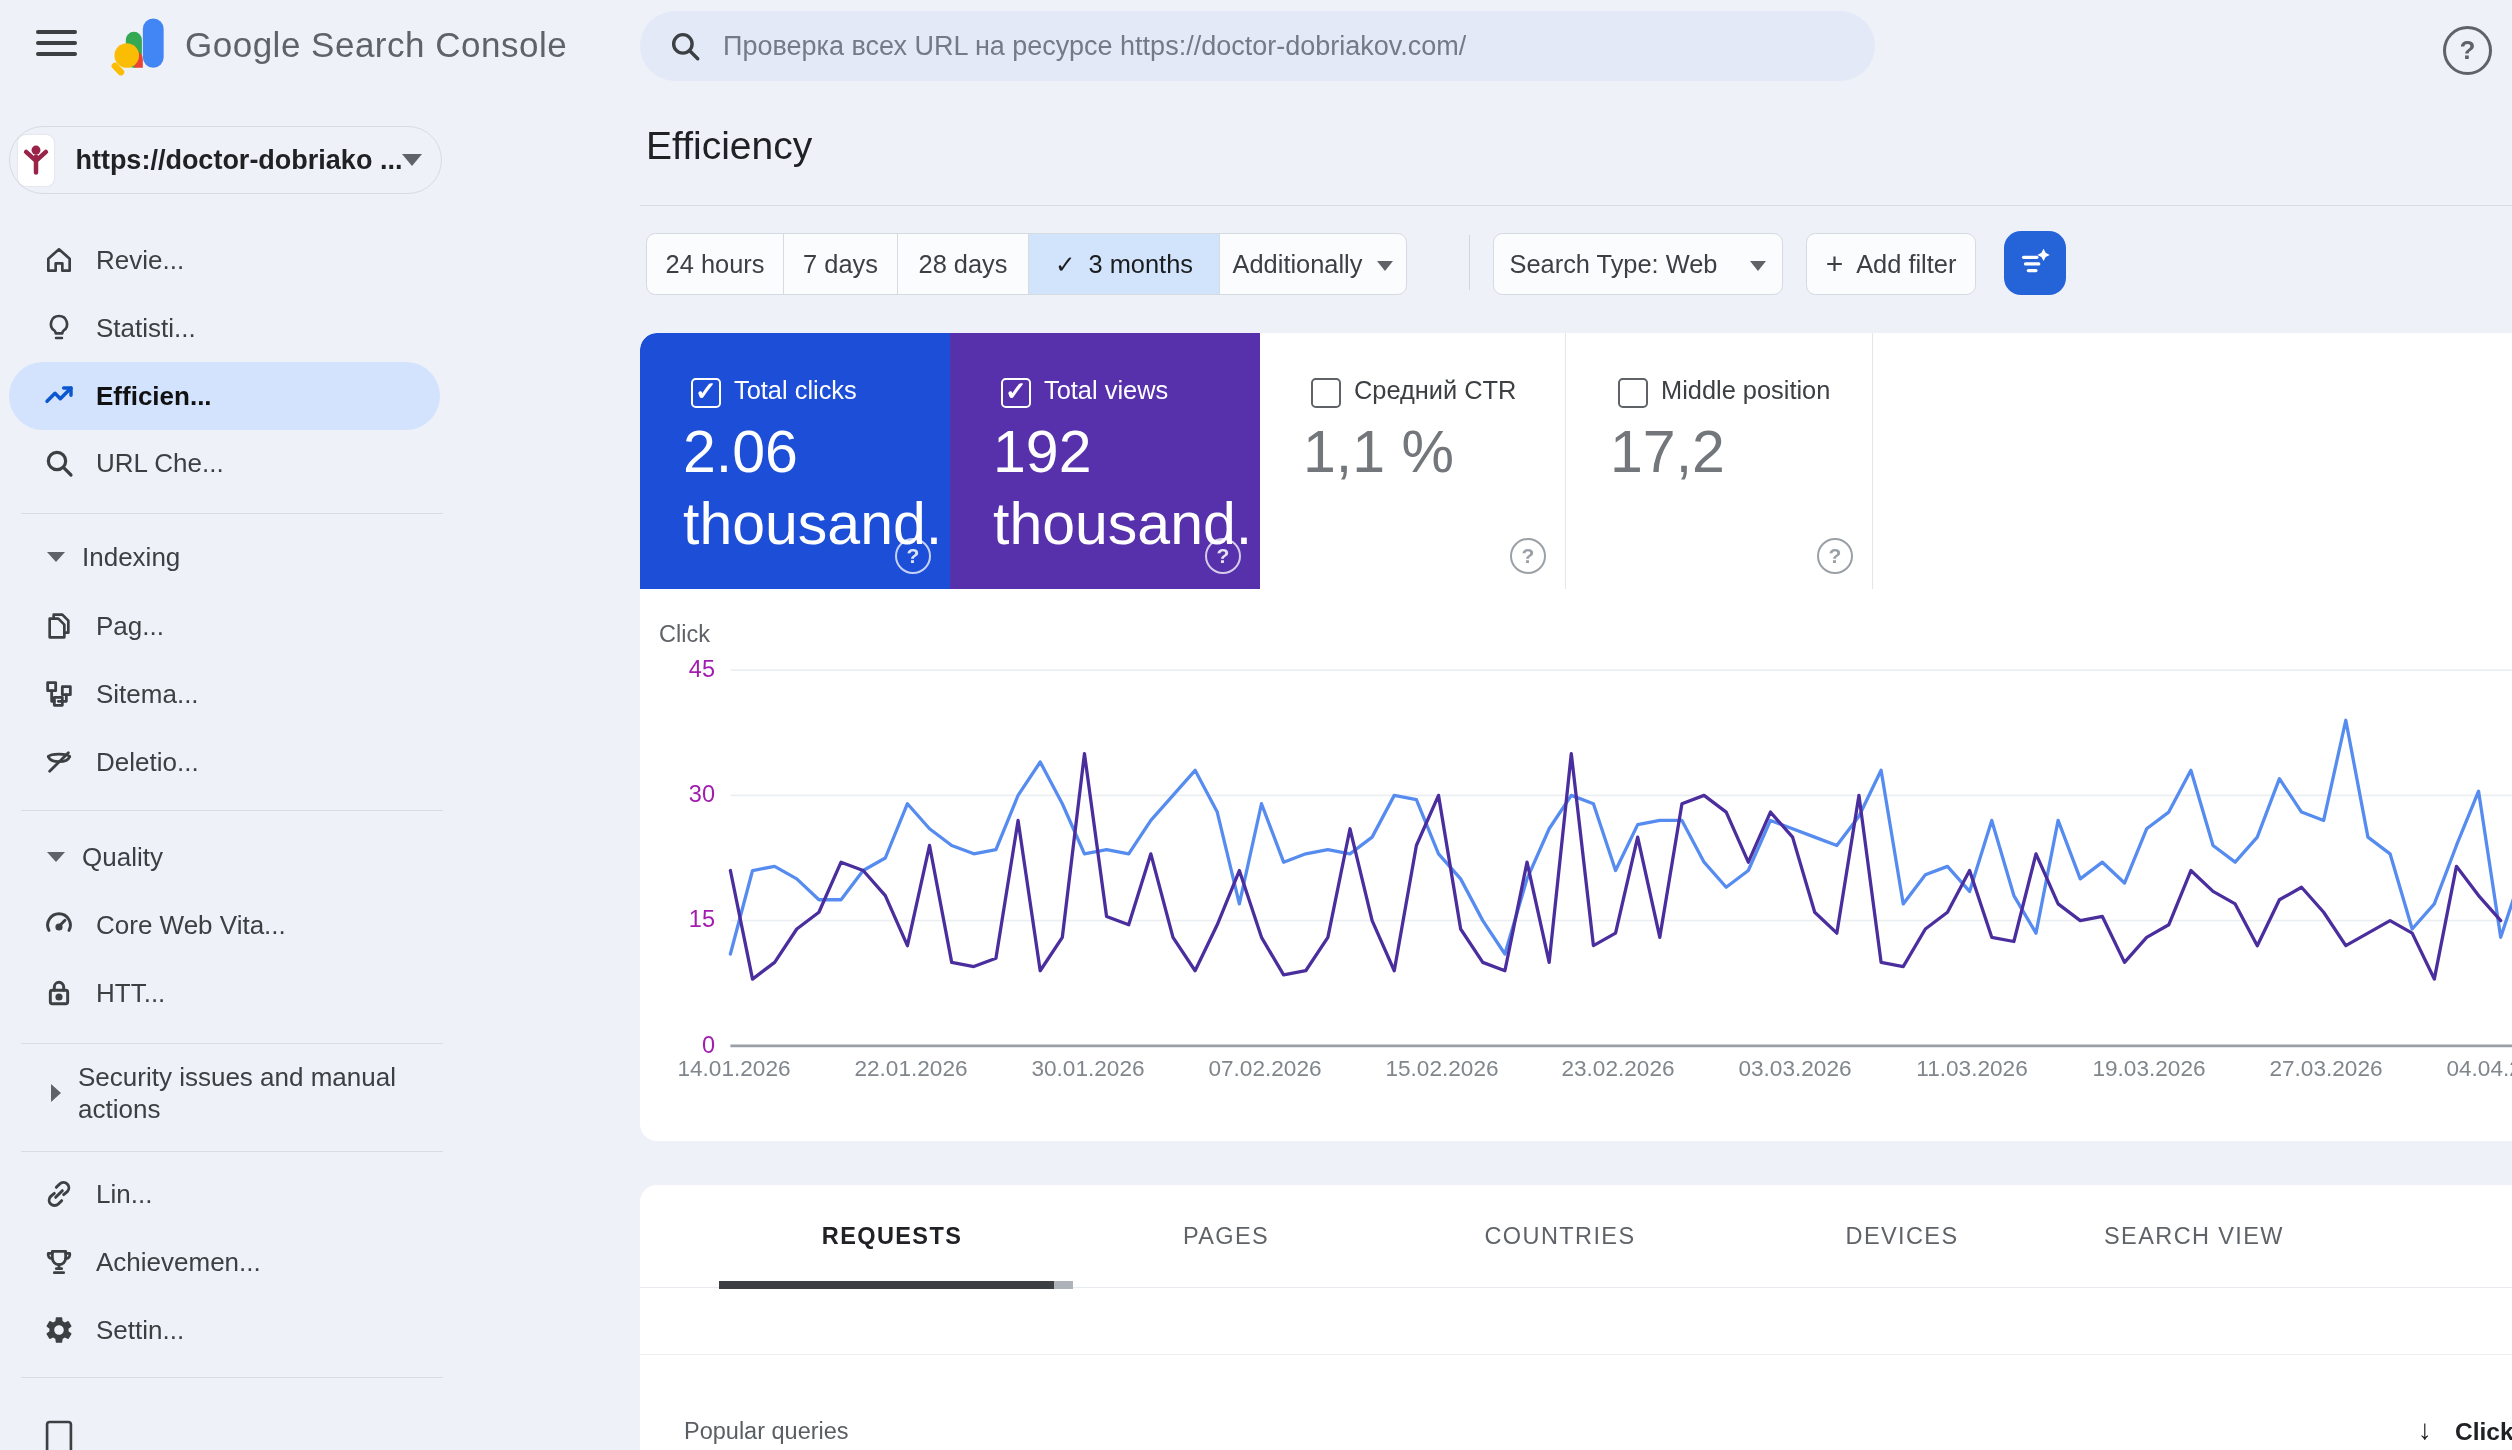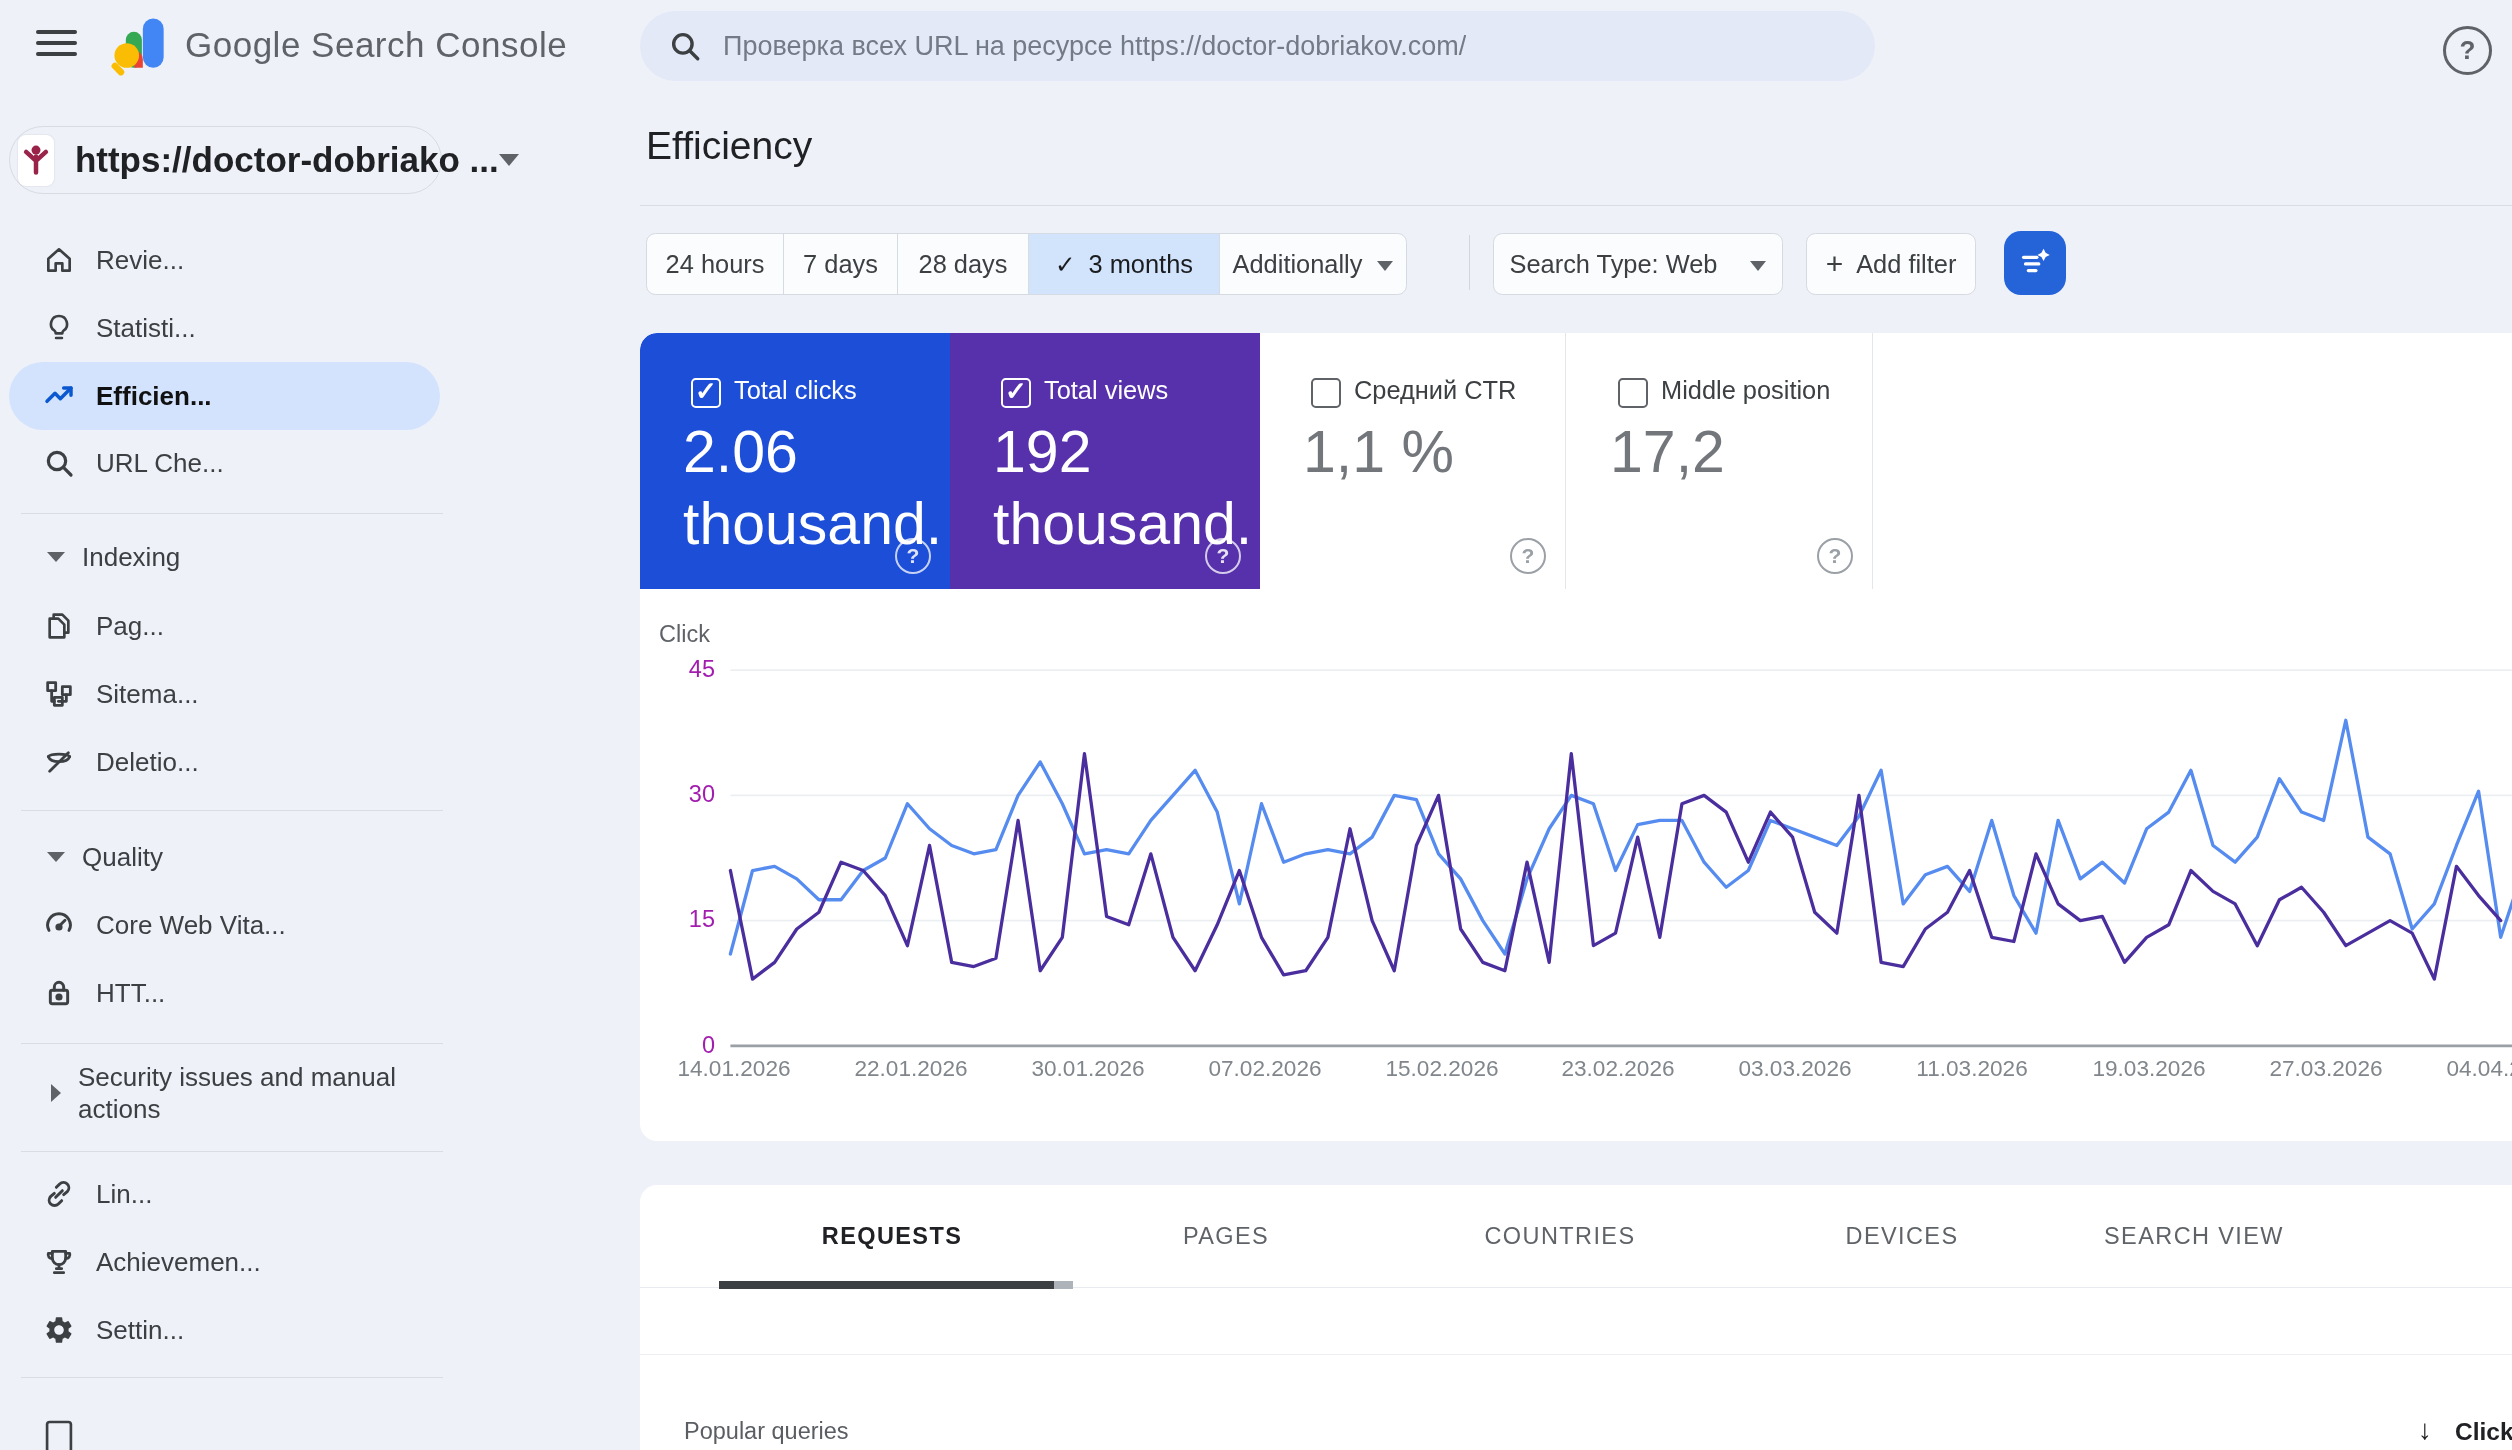--- a/index.html
+++ b/index.html
@@ -15,21 +15,21 @@
     display:flex;align-items:center;}
   .searchbar .ph{color:#747a86;font-size:27px;margin-left:21px;white-space:nowrap;overflow:hidden;}
   .help-circle{width:43px;height:43px;border:3.8px solid #5f6368;border-radius:50%;color:#5f6368;
     font-size:26px;font-weight:700;display:flex;align-items:center;justify-content:center;}
 
   
   .prop-pill{left:9.4px;top:126px;width:431px;height:66px;border:1.9px solid #d7dbe2;border-radius:34px;
     display:flex;align-items:center;cursor:pointer;background:transparent;}
   .prop-fav{width:51px;height:51px;background:#fff;border-radius:7.5px;margin-left:7.5px;
     display:flex;align-items:center;justify-content:center;box-shadow:0 0 1.9px rgba(0,0,0,.15);}
-  .prop-label{margin-left:21px;font-size:35px;color:#202124;font-weight:600;white-space:nowrap;}
+  .prop-label{margin-left:21px;font-size:27px;color:#202124;font-weight:600;white-space:nowrap;}
   .caret{width:0;height:0;border-left:10.4px solid transparent;border-right:10.4px solid transparent;
     border-top:12.2px solid #5f6368;margin-left:auto;margin-right:19px;}
   .srow{left:0;width:448px;height:68px;display:flex;align-items:center;cursor:pointer;}
   .srow .sicon{width:32px;height:32px;margin-left:43px;flex:0 0 auto;display:flex;}
   .srow .slabel{margin-left:21px;font-size:26px;color:#3c4043;white-space:nowrap;}
   .srow.sel .slabel{color:#111;font-weight:600;}
   .selpill{left:9.4px;top:362px;width:431px;height:68px;background:#d3e3fd;border-radius:34px;}
   .shead{left:0;width:448px;height:56px;display:flex;align-items:center;cursor:pointer;}
   .shead .tri{width:0;height:0;border-left:9.4px solid transparent;border-right:9.4px solid transparent;
     border-top:10.4px solid #5f6368;margin-left:47px;}

